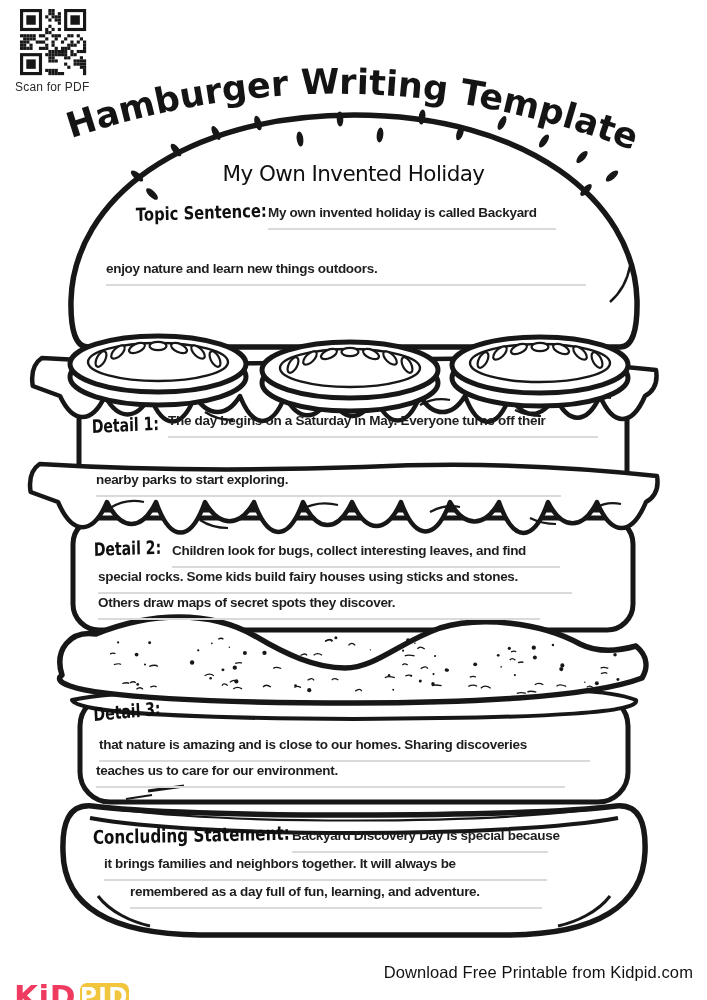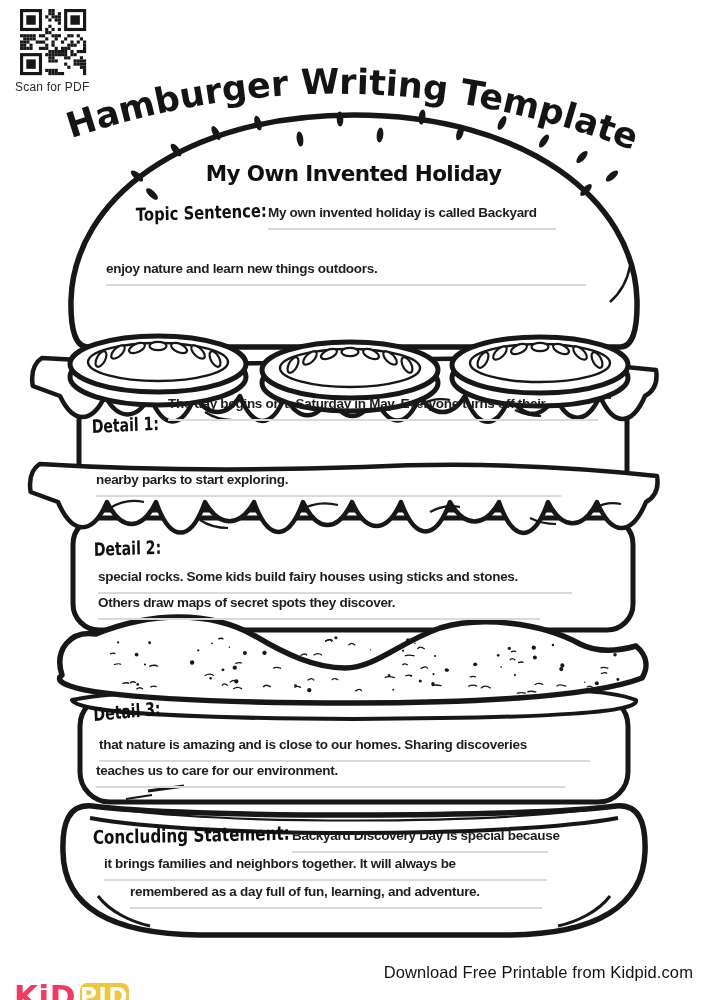--- a/index.html
+++ b/index.html
@@ -2,21 +2,21 @@
 <html style="--pink: #ee3b5f; --yellow: #f1c53c; --uline: #dadada;"><head>
 <meta charset="utf-8">
 <style>
   html,body{margin:0;padding:0;background:#fff;}
   .page{position:relative;width:707px;height:1000px;background:#fff;overflow:hidden;
         font-family:"Liberation Sans",sans-serif;color:#1b1b1b;}
   .art{position:absolute;left:0;top:0;}
   svg text{font-family:"DejaVu Sans",sans-serif;}
   .qr-label{position:absolute;left:15px;top:80px;font-size:12px;color:#2b2b2b;letter-spacing:.2px;}
   .heading{position:absolute;left:0;top:161px;width:707px;text-align:center;
-           font-size:21.5px;font-weight:700;letter-spacing:-.6px;color:#101010;
+           font-size:21.5px;font-weight:400;letter-spacing:-.6px;color:#101010;
            font-family:"DejaVu Sans",sans-serif;}
   .slabel{position:absolute;font-weight:700;color:#0f0f0f;white-space:nowrap;
           transform-origin:left bottom;font-family:"DejaVu Sans",sans-serif;}
   .lab-topic{left:136px;top:204px;font-size:18px;transform:scaleX(.82) rotate(-1.5deg);}
   .lab-d1{left:92px;top:416px;font-size:18.5px;transform:scaleX(.76) rotate(-2deg);}
   .lab-d2{left:94px;top:539px;font-size:18.5px;transform:scaleX(.76) rotate(-1.5deg);}
   .lab-d3{left:94px;top:704px;font-size:18.5px;transform:scaleX(.76) rotate(-4deg);}
   .lab-conc{left:93px;top:826px;font-size:19px;transform:scaleX(.8) rotate(-1deg);}
   .wline{position:absolute;height:23px;border-bottom:2px solid var(--uline,#dadada);
          font-size:13.5px;font-weight:700;letter-spacing:-.3px;white-space:nowrap;
@@ -383,24 +383,25 @@
   </svg>
 
   <div class="qr-label">Scan for PDF</div>
   <div class="heading">My Own Invented Holiday</div>
 
   <div class="slabel lab-topic">Topic Sentence:</div>
   <div class="wline" style="left:268px;top:205px;width:288px"><span>My own invented holiday is called Backyard</span></div>
   <div class="wline" style="left:106px;top:261px;width:480px"><span>enjoy nature and learn new things outdoors.</span></div>
 
   <div class="slabel lab-d1">Detail 1:</div>
-  <div class="wline" style="left:168px;top:396px;width:430px"><span>The day begins on a Saturday in May. Everyone turns off their</span></div>
+  <div class="wline" style="left:168px;top:413px;width:430px"><span>The day begins on a Saturday in May. Everyone turns off their</span></div>
   <div class="wline" style="left:96px;top:472px;width:465px"><span>nearby parks to start exploring.</span></div>
 
   <div class="slabel lab-d2">Detail 2:</div>
+  <div class="wline" style="left:172px;top:543px;width:388px"><span>Children look for bugs, collect interesting leaves, and find</span></div>
   <div class="wline" style="left:98px;top:569px;width:474px"><span>special rocks. Some kids build fairy houses using sticks and stones.</span></div>
   <div class="wline" style="left:98px;top:595px;width:442px"><span>Others draw maps of secret spots they discover.</span></div>
 
   <div class="slabel lab-d3">Detail 3:</div>
   <div class="wline" style="left:99px;top:737px;width:491px"><span>that nature is amazing and is close to our homes. Sharing discoveries</span></div>
   <div class="wline" style="left:96px;top:763px;width:469px"><span>teaches us to care for our environment.</span></div>
 
   <div class="slabel lab-conc">Concluding Statement:</div>
   <div class="wline" style="left:292px;top:828px;width:256px"><span>Backyard Discovery Day is special because</span></div>
   <div class="wline" style="left:104px;top:856px;width:443px"><span>it brings families and neighbors together. It will always be</span></div>

